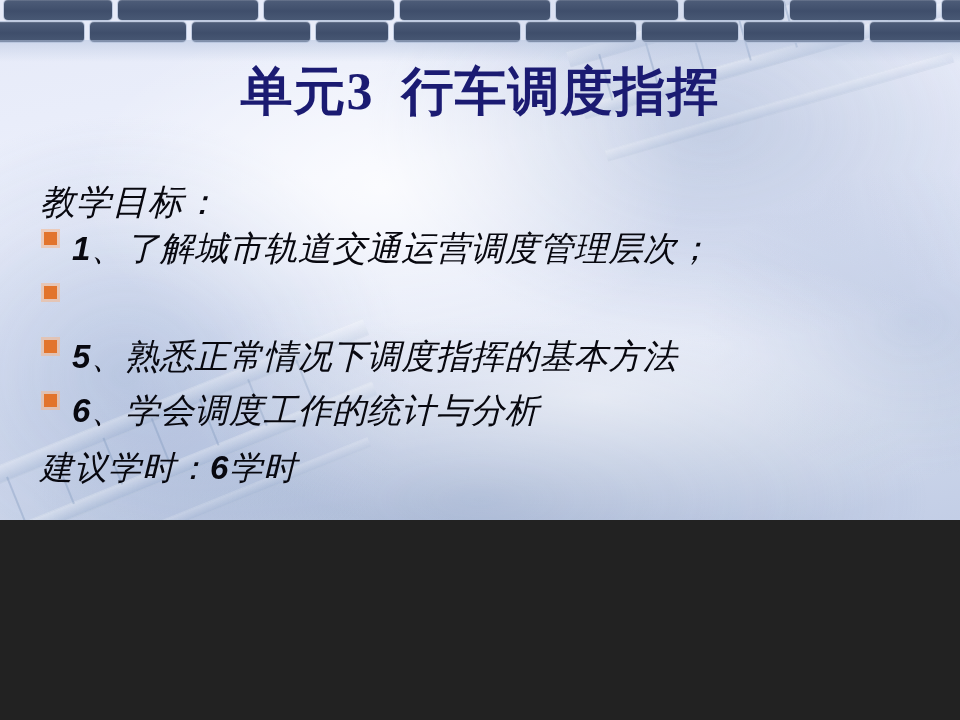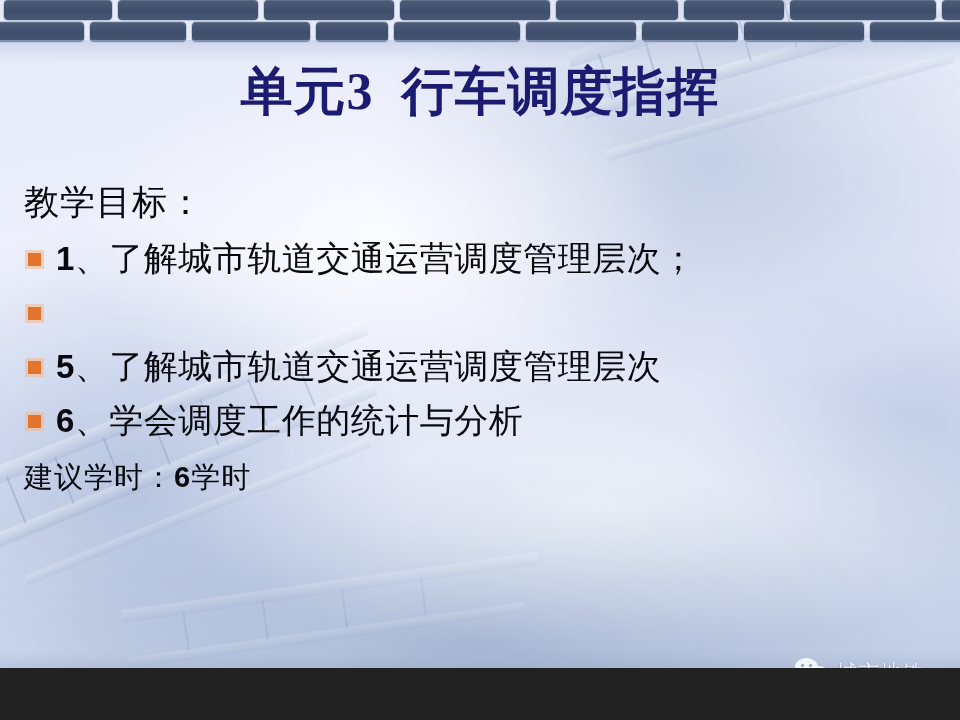--- a/index.html
+++ b/index.html
@@ -3,21 +3,21 @@
 <meta charset="utf-8">
 <style>
   html, body {
     margin: 0;
     padding: 0;
     background: #222;
   }
   #slide {
     position: relative;
     width: 960px;
-    height: 668px;
+    height: 520px;
     overflow: hidden;
     font-family: "Liberation Serif", "DejaVu Serif", serif;
     background:
       linear-gradient(170deg,
         #e6eaf8 0%,
         #e9edfa 18%,
         #eef1fc 34%,
         #e4e9f8 52%,
         #d9e0f2 68%,
         #ccd6ea 84%,
@@ -130,34 +130,35 @@
     font-size: 52px;
     font-weight: bold;
     letter-spacing: 1px;
     line-height: 1.15;
     white-space: pre;
   }
 
   
   #body-block {
     position: absolute;
-    left: 24px;
+    left: 40px;
     top: 182px;
     width: 880px;
+    font-style: italic;
   }
   #goal-heading {
     color: #08080f;
     font-size: 35px;
     line-height: 1.2;
     margin-bottom: 8px;
     letter-spacing: 1px;
   }
   .goal-item {
     display: flex;
-    align-items: center;
+    align-items: flex-start;
     height: 54px;
   }
   .bullet {
     flex: 0 0 auto;
     width: 13px;
     height: 13px;
     margin-right: 15px;
     margin-left: 4px;
     background: #e2742c;
     box-shadow: 0 0 0 3px rgba(245,182,138,0.55);
@@ -169,23 +170,23 @@
     letter-spacing: 0.5px;
     white-space: pre;
   }
   .goal-text .num {
     font-family: "Liberation Sans", "DejaVu Sans", sans-serif;
     font-weight: bold;
     font-size: 33px;
   }
   #suggested-hours {
     color: #08080f;
-    font-size: 29px;
+    font-size: 33px;
     line-height: 1.2;
-    margin-top: 12px;
+    margin-top: 0;
     letter-spacing: 1px;
     white-space: pre;
   }
   #suggested-hours .num {
     font-family: "Liberation Sans", "DejaVu Sans", sans-serif;
     font-weight: bold;
   }
 
   
   #watermark {
@@ -313,21 +314,21 @@
     </div>
 
     <div class="goal-item">
       <span class="bullet"></span>
     </div>
 
 
 
     <div class="goal-item">
       <span class="bullet"></span>
-      <span class="goal-text"><span class="num">5</span><span>、</span><span>了解城市轨道交通运营调度管理层次</span></span>
+      <span class="goal-text"><span class="num">5</span><span>、</span><span>熟悉正常情况下调度指挥的基本方法</span></span>
     </div>
 
     <div class="goal-item">
       <span class="bullet"></span>
       <span class="goal-text"><span class="num">6</span><span>、</span><span>学会调度工作的统计与分析</span></span>
     </div>
 
     <div id="suggested-hours"><span>建议学时：</span><span class="num">6</span><span>学时</span></div>
 
   </div>

